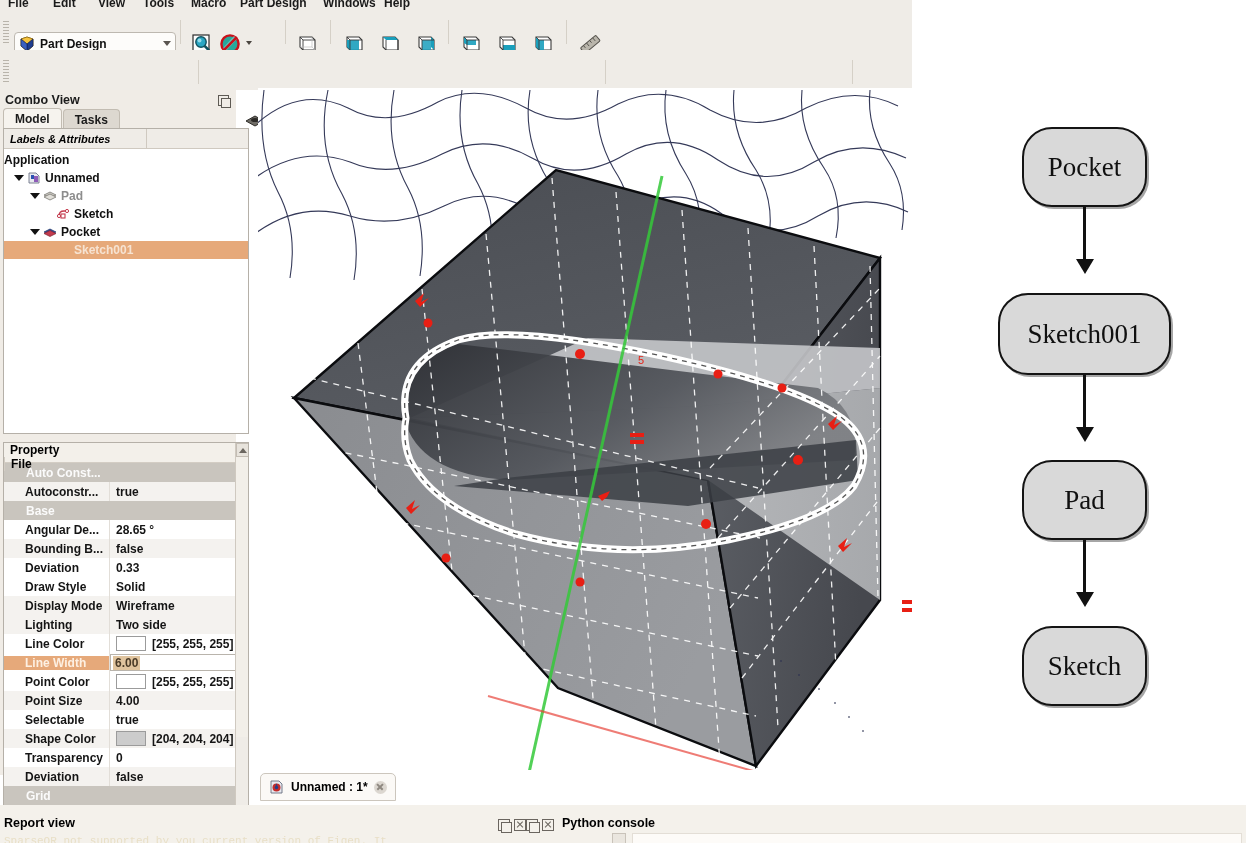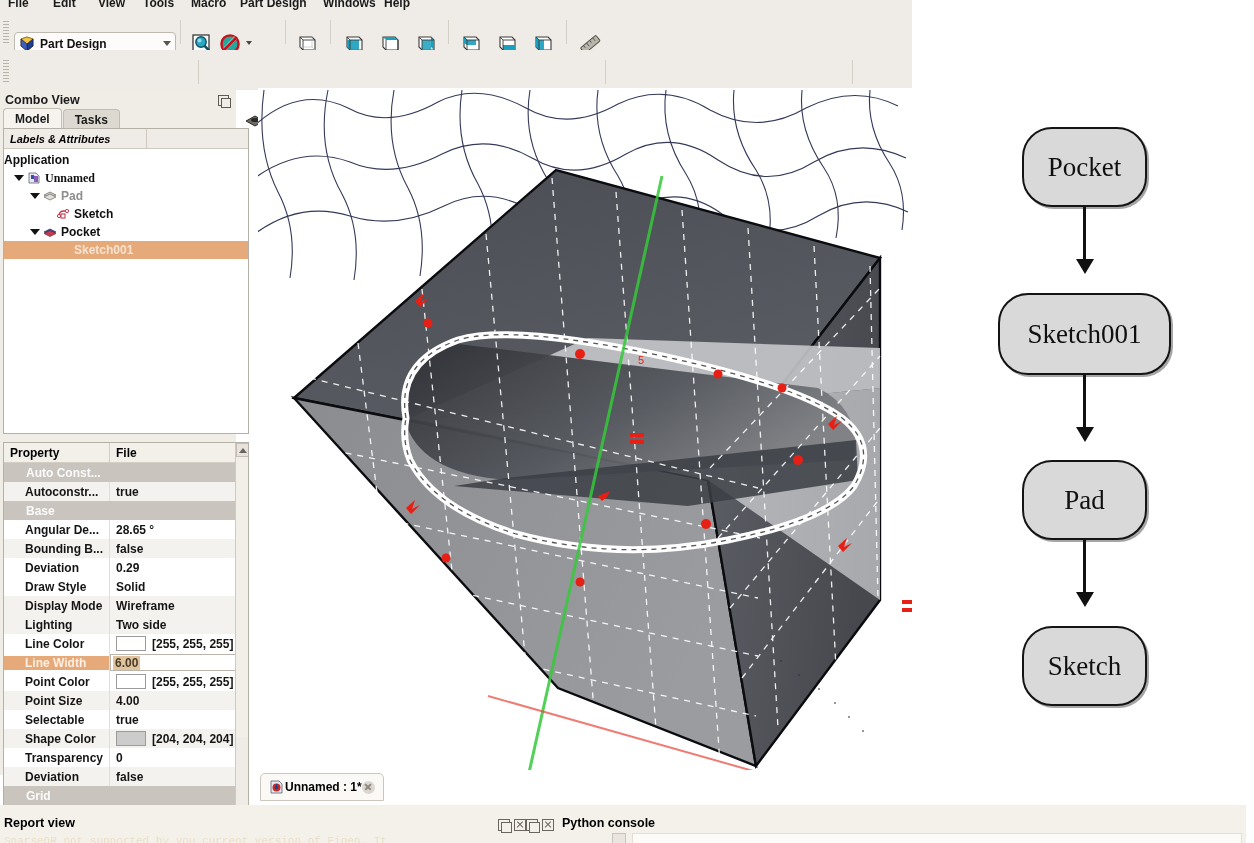--- a/index.html
+++ b/index.html
@@ -100,21 +100,21 @@
   .trow .txt.dim { color:#8d8d8d; }
   .trow.sel .txt { color:#f6e3d2; }
 
   .ico { width:14px; height:14px; margin-right:4px; position:relative; display:inline-block; }
 
   
   .propbox {
     position:absolute; left:3px; top:352px; width:246px; height:420px;
     background:#fff; border:1px solid #b5b0a8; overflow:hidden;
   }
-  .prop-head { display:flex; height:20px; background:#f3f0ea; border-bottom:1px solid #d3cdc4; }
+  .prop-head { display:flex; height:20px; background:#f3f0ea; border-bottom:1px solid #d3cdc4;flex-direction:column; }
   .prop-head .ph1 { width:105px; padding-left:6px; display:flex;align-items:center; font-size:12px; font-weight:bold;}
   .prop-head .ph2 { flex:1; padding-left:6px; display:flex;align-items:center; font-size:12px; font-weight:bold; border-left:1px solid #d3cdc4;}
   .prow { display:flex; height:19px; align-items:center; font-size:12px; }
   .prow.alt { background:#f4f2ef; }
   .prow.grp { background:#c9c5be; }
   .prow.grp .pname { color:#fbfbfb; font-weight:bold; padding-left:22px; }
   .prow .pname { width:105px; padding-left:21px; font-weight:bold; color:#151515; overflow:hidden; white-space:nowrap;}
   .prow .pval { flex:1; padding-left:6px; border-left:1px solid #e2ded8; height:100%;
                 display:flex;align-items:center; font-weight:bold; color:#151515; white-space:nowrap;}
   .prow.sel .pname { background:#e6a97a; color:#fdf0e2; }
@@ -137,21 +137,21 @@
   .view3d {
     position:absolute; left:258px; top:88px; width:654px; height:682px;
     background:#ffffff; overflow:hidden;
   }
   .mdi-tabbar {
     position:absolute; left:258px; top:770px; width:654px; height:34px; background:#ffffff;
   }
   .mdi-tab {
     position:absolute; left:2px; top:3px; height:28px; padding:0 8px 0 8px;
     background:#fbf9f6; border:1px solid #ccc6bd; border-radius:5px 5px 0 0;
-    display:flex; align-items:center; font-size:12px; font-weight:bold;
+    display:flex; align-items:center; gap:6px; font-size:12px; font-weight:bold;
   }
   .mdi-close { width:13px;height:13px;border-radius:50%; background:#dcd7d0; position:relative; }
   .mdi-close:before,.mdi-close:after{
     content:""; position:absolute; left:2.5px; top:5.7px; width:8px;height:1.6px;background:#8e8880;
   }
   .mdi-close:before{transform:rotate(45deg);} .mdi-close:after{transform:rotate(-45deg);}
 
   
   .reportstrip { position:absolute; left:0; top:805px; width:1254px; height:38px; background:#ffffff; }
   .rv { position:absolute; left:0; top:0; width:530px; height:38px; background:#f4f1eb; }
@@ -503,21 +503,21 @@
       <div class="tree-header">
         <div class="c1">Labels &amp; Attributes</div>
         <div class="c2"></div>
       </div>
       <div class="tree-body">
 
         <div class="trow" style="">
           <span class="txt">Application</span>
         </div>
 
-        <div class="trow" style="padding-left:10px;font-family:Liberation Serif, serif;">
+        <div class="trow" style="padding-left:10px;">
           <span class="arrow"></span>
           <span class="ico">
             <svg width="14" height="14" viewBox="0 0 14 14">
               <path d="M2 2 L9 2 L12 5 L12 12 L2 12 Z" fill="#e8eaf0" stroke="#6d7486" stroke-width="0.9"></path>
               <path d="M4 4 L7 4 L7 8 L4 8 Z" fill="#2b52b0"></path>
               <path d="M7 5 L11 5 L11 11 L7 11 Z" fill="#8e5bb8"></path>
             </svg>
           </span>
           <span class="txt">Unnamed</span>
         </div>
@@ -583,21 +583,21 @@
       <div class="prow">
         <div class="pname">Angular De...</div>
         <div class="pval">28.65 °</div>
       </div>
       <div class="prow alt">
         <div class="pname">Bounding B...</div>
         <div class="pval">false</div>
       </div>
       <div class="prow">
         <div class="pname">Deviation</div>
-        <div class="pval">0.29</div>
+        <div class="pval">0.33</div>
       </div>
       <div class="prow">
         <div class="pname">Draw Style</div>
         <div class="pval">Solid</div>
       </div>
       <div class="prow alt">
         <div class="pname">Display Mode</div>
         <div class="pval">Wireframe</div>
       </div>
       <div class="prow alt">

